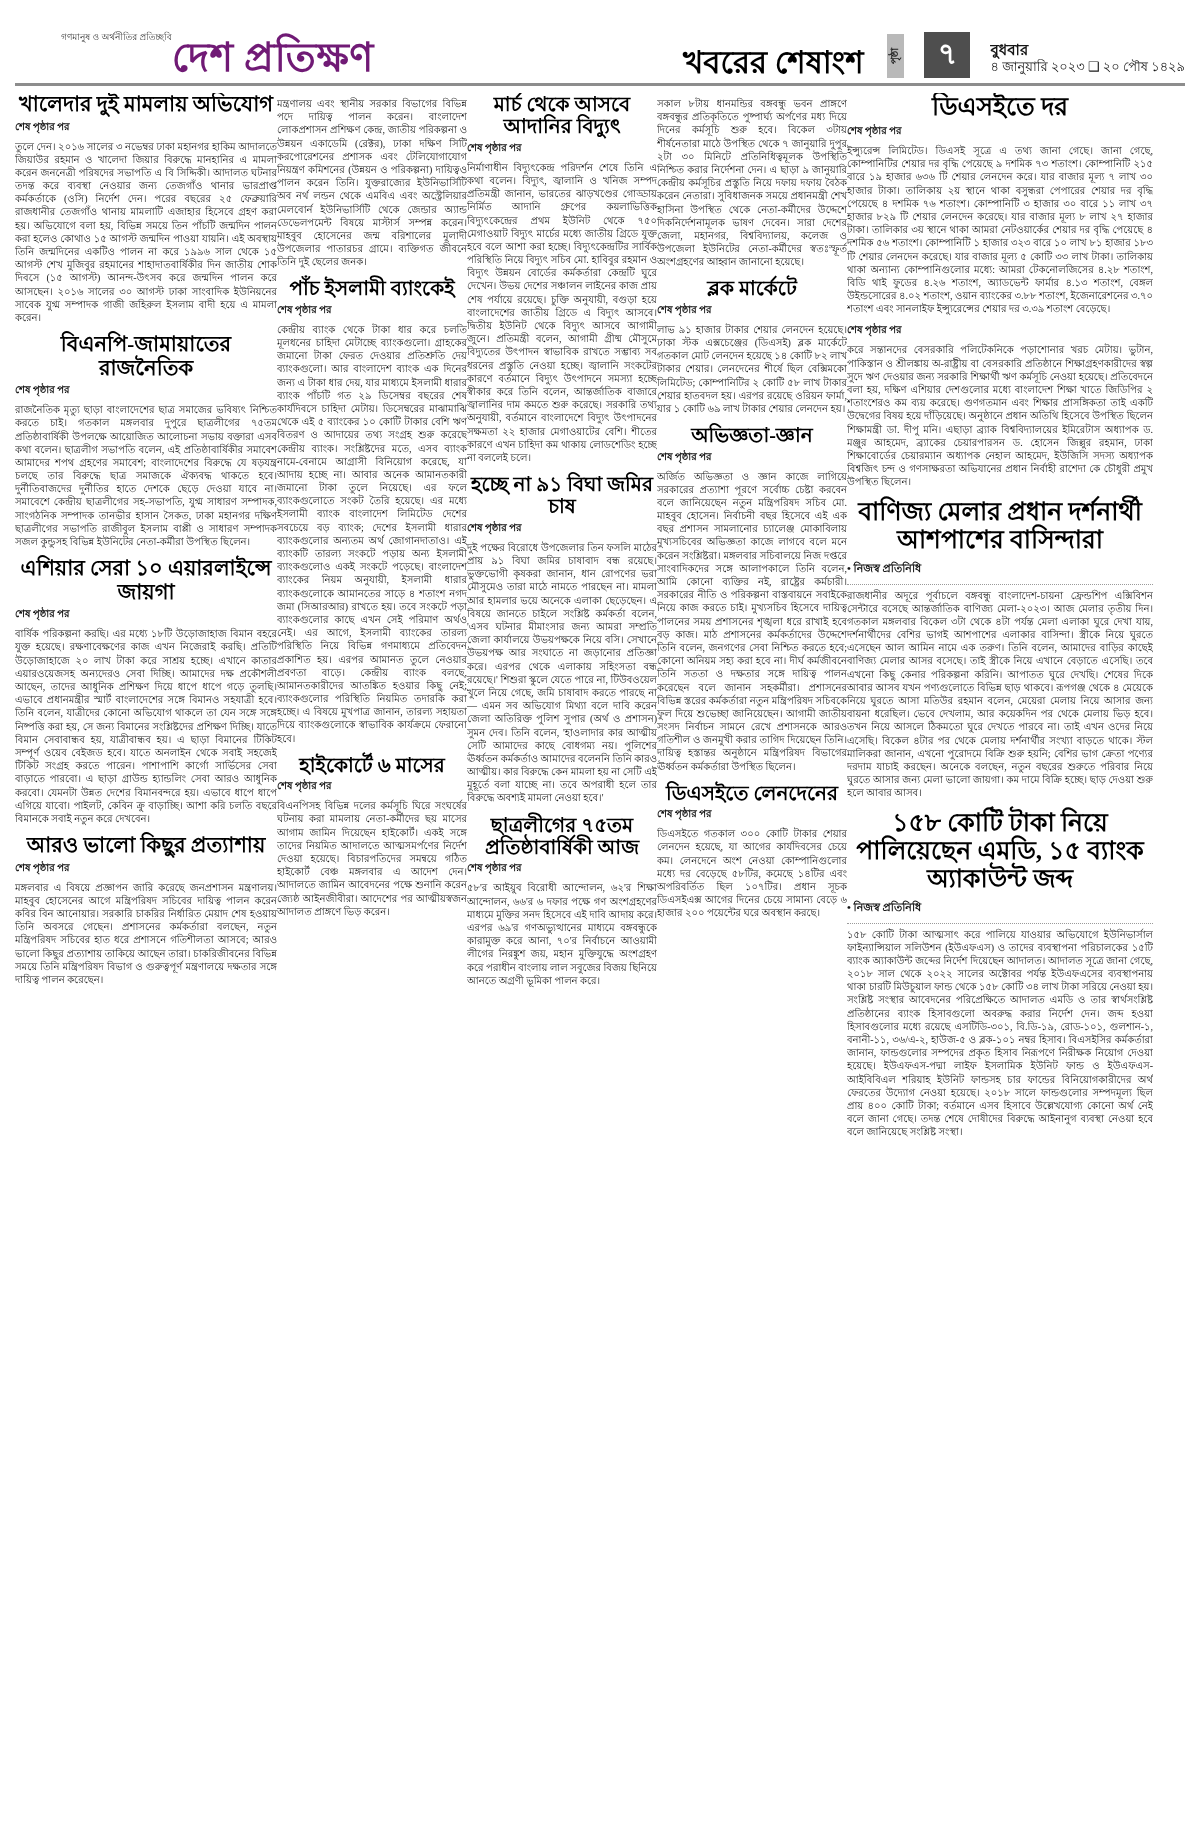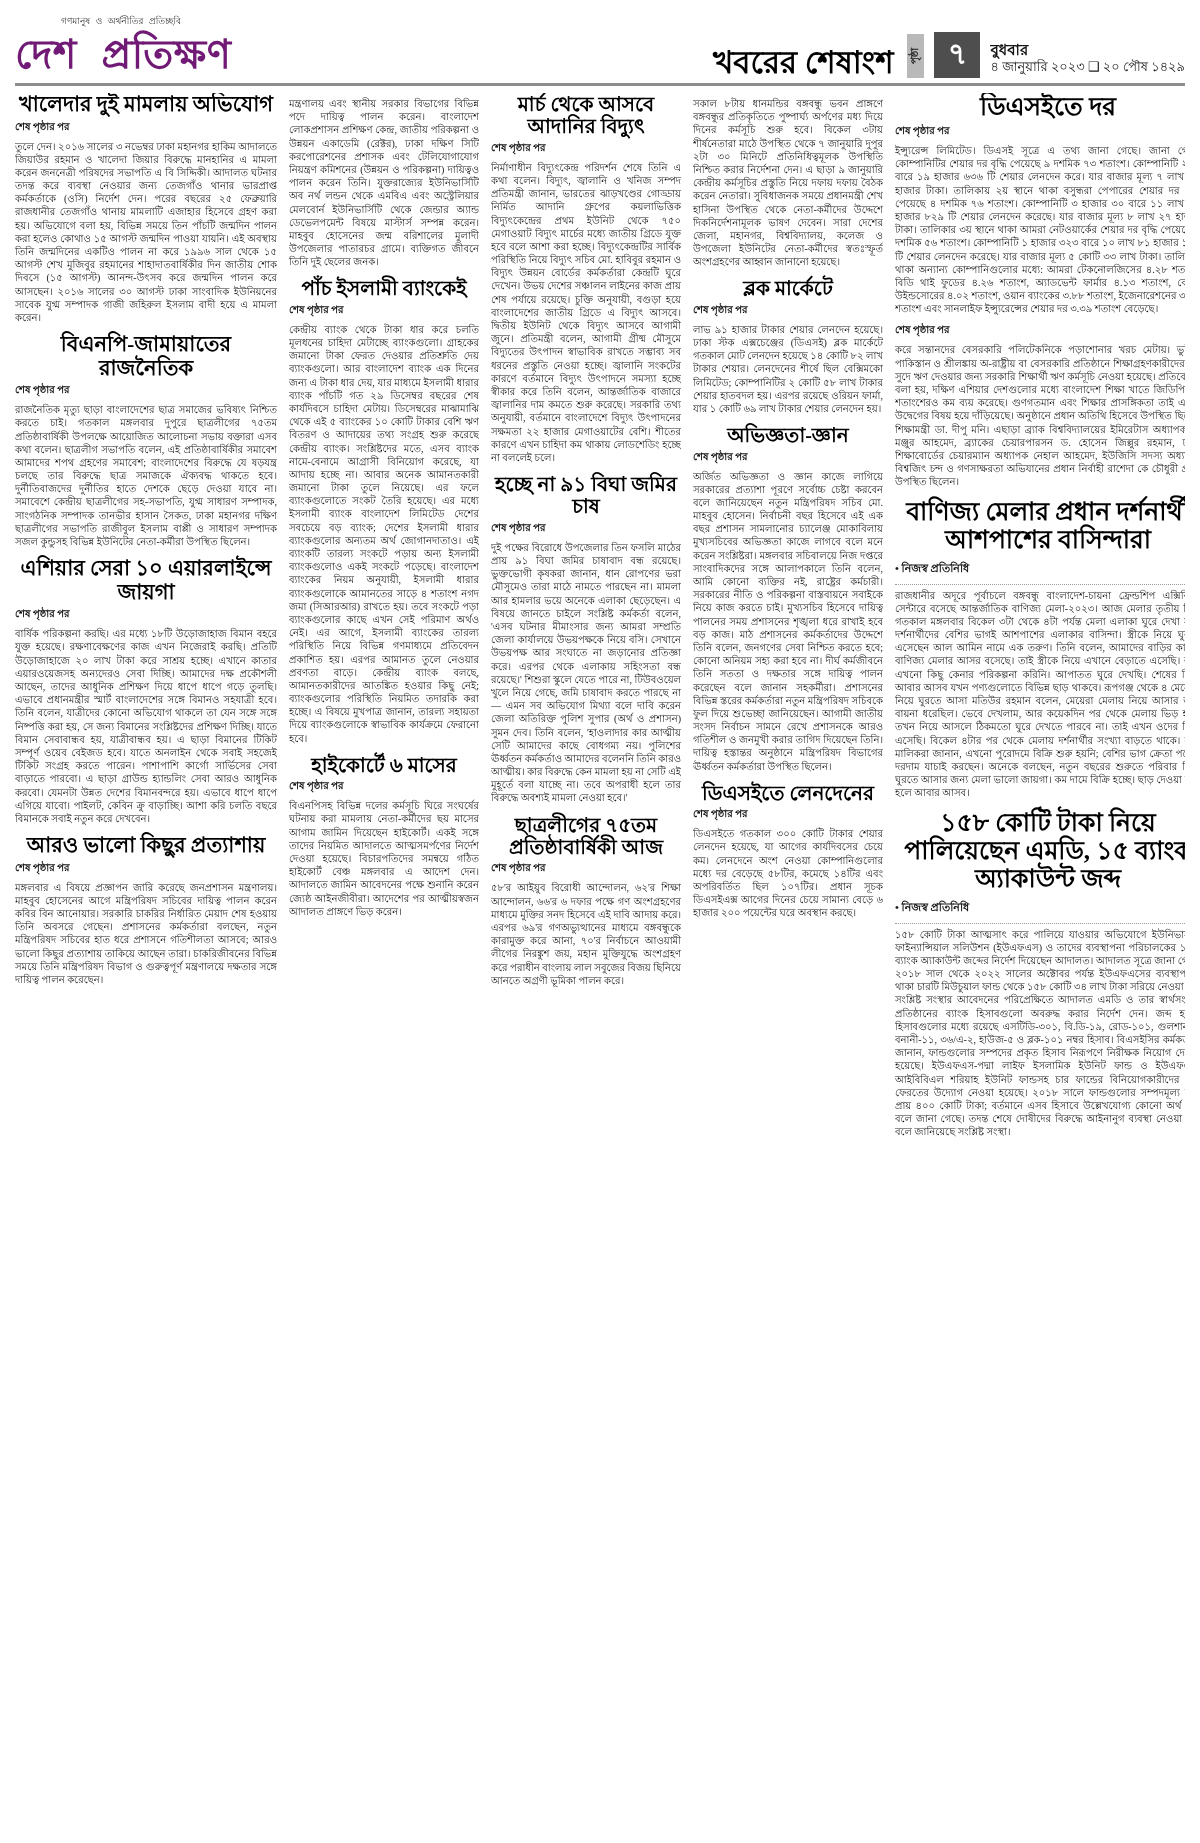--- a/index.html
+++ b/index.html
@@ -2,38 +2,38 @@
 <html><head>
 <meta charset="utf-8">
 <style>
   html,body{margin:0;padding:0;background:#ffffff;}
   body{width:1200px;height:1843px;overflow:hidden;color:#151515;
        font-family:"Liberation Serif","DejaVu Serif",serif;}
   .page{padding:8px 15px 0 15px;}
 
   
   .masthead{display:flex;justify-content:space-between;align-items:flex-end;height:70px;}
-  .logo-block{display:flex;flex-direction:column;font-family:Liberation Mono, monospace;}
+  .logo-block{display:flex;}
   .tagline{font-size:9px;color:#333;margin:0 0 1px 46px;}
   .logo{font-size:40px;font-weight:bold;line-height:1;letter-spacing:.5px;color:#701a75;margin-top:8px;}
-  .head-right{display:flex;align-items:flex-end;gap:10px;}
+  .head-right{display:flex;align-items:flex-end;gap:20px;}
   .section-title{font-size:31px;font-weight:bold;line-height:1;margin-right:4px;color:#000;}
   .page-label-box{background:#b9b9b9;color:#1d1d1d;height:44px;width:17px;display:flex;
       align-items:center;justify-content:center;font-size:10px;font-weight:bold;
       writing-mode:vertical-rl;transform:rotate(180deg);}
   .page-number-box{background:#4e4e4e;color:#fff;width:46px;height:46px;display:flex;
       align-items:center;justify-content:center;font-size:30px;font-weight:bold;}
   .date-block{padding-bottom:2px;min-width:165px;}
   .day{font-size:15px;font-weight:bold;line-height:1.2;}
   .date-line{font-size:13px;line-height:1.3;}
   .head-rule{height:3px;background:#8d8d8d;margin-top:5px;}
 
   
   .columns{display:grid;grid-template-columns:262px 190px 190px 190px 306px;
-      column-gap:12px;margin-top:7px;height:1750px;overflow:hidden;}
+      column-gap:0;margin-top:7px;height:1750px;overflow:hidden;}
   .col{overflow:hidden;}
   article{margin:0 0 7px 0;}
   h2{font-size:20px;font-weight:bold;text-align:center;line-height:1.12;margin:9px 0 0 0;color:#000;}
   article:first-child h2{margin-top:0;}
   .col.first h2{font-size:21px;}
   .col.wide h2{font-size:25px;}
   .kicker{text-align:left;font-weight:bold;font-size:10px;margin:2px 0 4px 0;}
   .byline{font-weight:bold;font-size:11px;margin:6px 0 0 0;padding-bottom:5px;
       border-bottom:1px dotted #9a9a9a;}
   .byline::before{content:"• ";}

